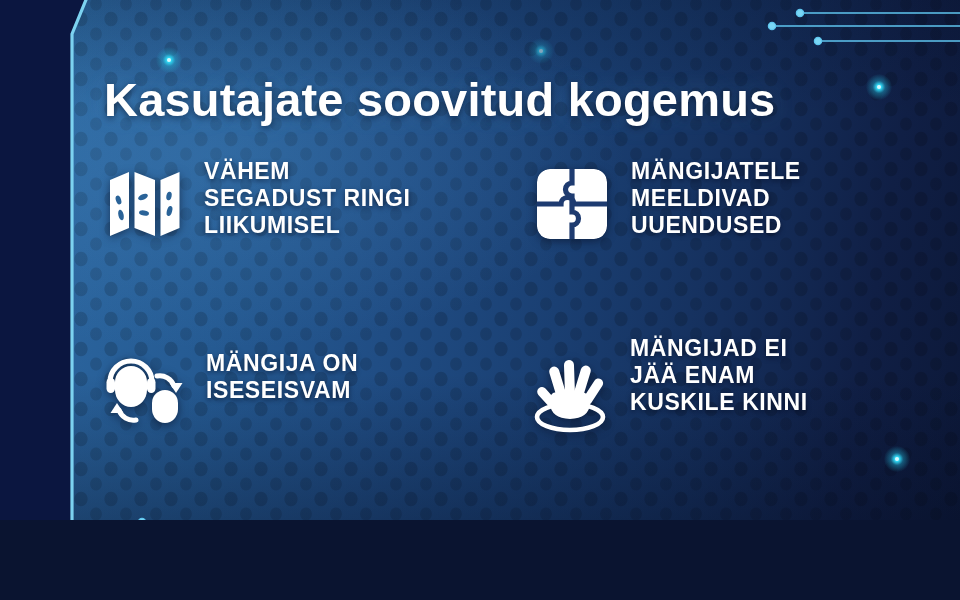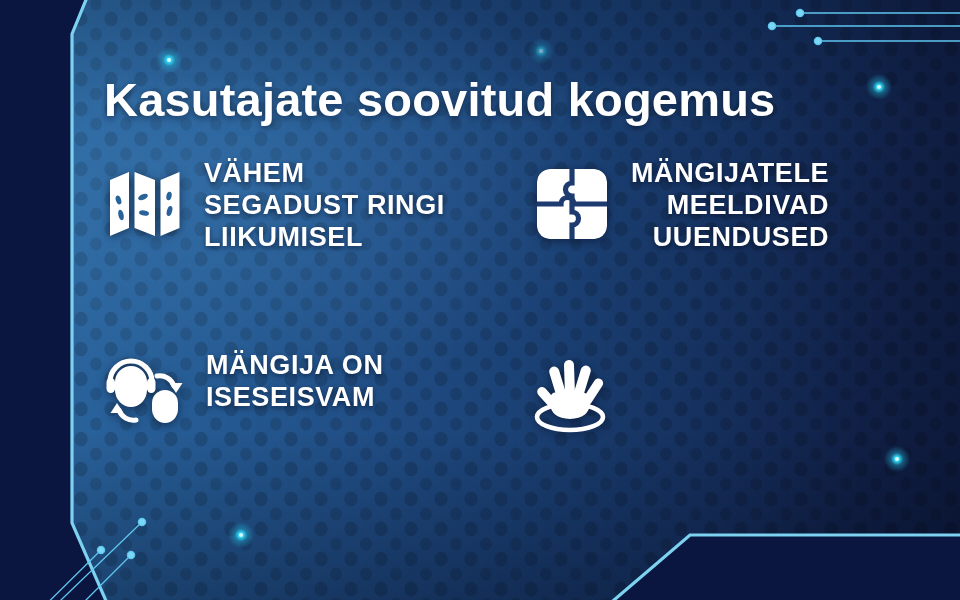--- a/index.html
+++ b/index.html
@@ -3,21 +3,21 @@
 <meta charset="utf-8">
 <style>
   html, body {
     margin: 0;
     padding: 0;
     background: #0a1430;
   }
   #slide {
     position: relative;
     width: 960px;
-    height: 600px;
+    height: 520px;
     overflow: hidden;
     font-family: "Liberation Sans", sans-serif;
     background: linear-gradient(100deg,
         #2c6ea4 0%,
         #2a639c 12%,
         #255a92 26%,
         #204d84 42%,
         #1a3f72 58%,
         #152f5c 74%,
         #101f45 88%,
@@ -108,32 +108,32 @@
     display: flex;
     align-items: flex-start;
   }
   .feat-icon {
     flex: 0 0 auto;
     filter: drop-shadow(0 2px 5px rgba(3,10,30,0.55));
   }
   .feat-text {
     color: #ffffff;
     font-weight: 700;
-    font-size: 27px;
+    font-size: 23px;
     line-height: 1.18;
     letter-spacing: 0.6px;
     text-transform: uppercase;
     text-shadow: 0 2px 5px rgba(3,10,30,0.55);
     white-space: pre-line;
   }
 
   #feat-0 { left: 108px; top: 158px; }
   #feat-0 .feat-icon { margin-right: 22px; margin-top: 8px; }
 
-  #feat-1 { left: 535px; top: 158px; text-align: right; }
+  #feat-1 { left: 535px; top: 158px; }
   #feat-1 .feat-icon { margin-right: 22px; margin-top: 8px; }
 
   #feat-2 { left: 106px; top: 350px; justify-content: flex-end; }
   #feat-2 .feat-icon { margin-right: 20px; margin-top: 4px; }
 
   #feat-3 { left: 528px; top: 335px; }
   #feat-3 .feat-icon { margin-right: 18px; margin-top: 22px; }
 </style>
 </head>
 <body>
@@ -271,16 +271,19 @@
             <rect x="25" y="9" width="10" height="36" rx="5" transform="rotate(-17 30 27)"></rect>
 
             <rect x="14" y="28" width="9.5" height="25" rx="4.7" transform="rotate(-42 19 40)"></rect>
 
             <path d="M25 36 q16 -6 32 0 q6 3 5 11 q-1 14 -20 15 q-19 -1 -20 -15 q-1 -8 3 -11 z"></path>
           </g>
 
           <ellipse cx="42" cy="60" rx="33" ry="13" fill="none" stroke="#ffffff" stroke-width="4.6"></ellipse>
         </svg>
       </span>
+      <span class="feat-text">MÄNGIJAD EI
+JÄÄ ENAM
+KUSKILE KINNI</span>
     </div>
 
   </div>
 </div>
 
 </body></html>

